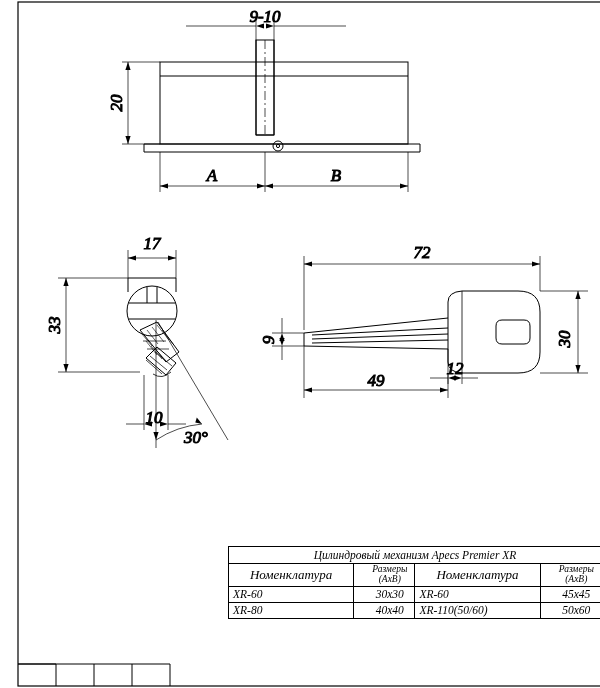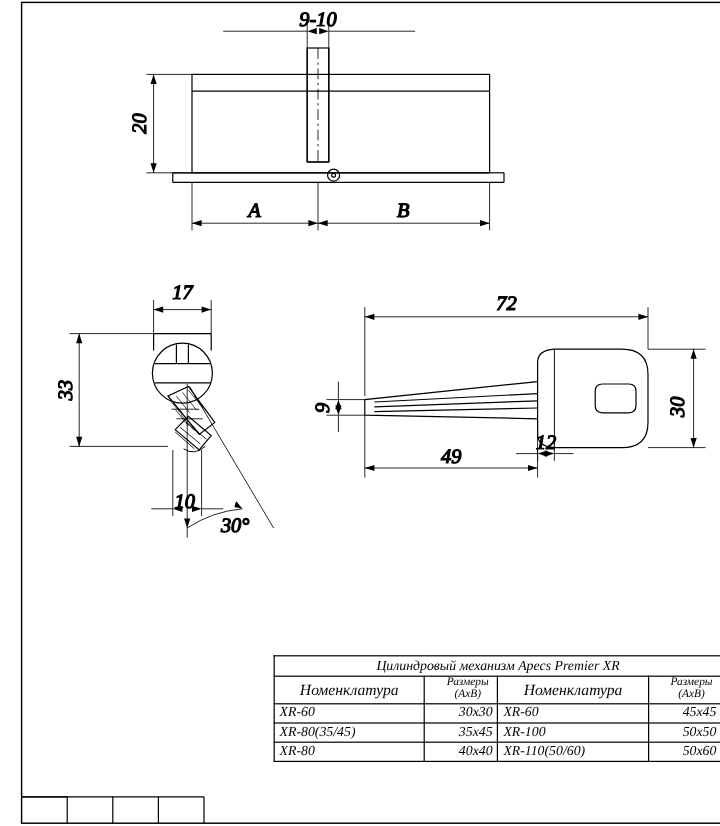--- a/index.html
+++ b/index.html
@@ -65,21 +65,21 @@
   }
   #spec-table .hdr-size {
     text-align: center;
     font-size: 9.5px;
     line-height: 1.05;
     font-style: italic;
     vertical-align: middle;
   }
   #spec-table .c-name { width: 128px; margin-left: 29px; }
   #spec-table .c-size { width: 62px; padding-left: 15px; }
-  #spec-table td.size-cell { text-align: right; }
+  #spec-table td.size-cell { text-align: center; }
 </style>
 </head>
 <body>
 
 <div id="sheet">
 
   <svg class="drawing" viewBox="0 0 600 688">
     <g stroke="#000" fill="none" stroke-width="1" shape-rendering="geometricPrecision">
 
       <g stroke-width="1.2">
@@ -305,26 +305,20 @@
           <span>(АхВ)</span>
         </td>
       </tr>
       <tr>
         <td class="c-name">XR-60</td>
         <td class="c-size size-cell">30х30</td>
         <td class="c-name">XR-60</td>
         <td class="c-size size-cell">45х45</td>
       </tr>
       <tr>
-        <td class="c-name">XR-80(35/45)</td>
-        <td class="c-size size-cell">35х45</td>
-        <td class="c-name">XR-100</td>
-        <td class="c-size size-cell">50х50</td>
-      </tr>
-      <tr>
         <td class="c-name">XR-80</td>
         <td class="c-size size-cell">40х40</td>
         <td class="c-name">XR-110(50/60)</td>
         <td class="c-size size-cell">50х60</td>
       </tr>
     </tbody>
   </table>
 
 </div>
 

